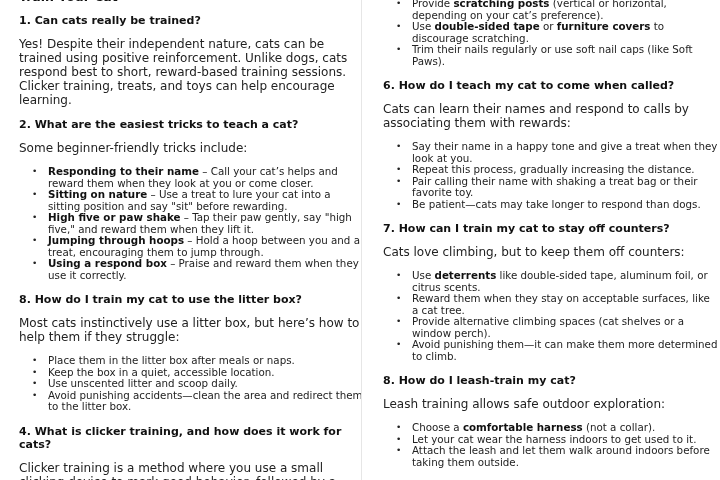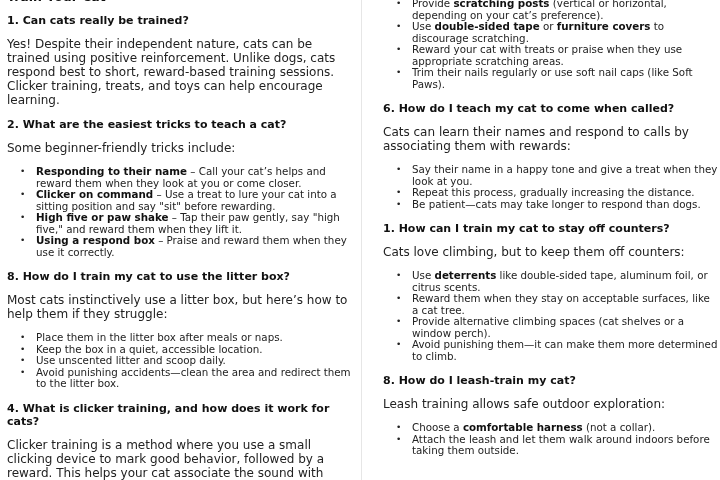--- a/index.html
+++ b/index.html
@@ -2,21 +2,21 @@
 <html><head>
 <meta charset="utf-8">
 <style>
   html, body { margin: 0; padding: 0; }
   body {
     width: 720px; height: 480px; overflow: hidden; background: #ffffff;
     font-family: "DejaVu Sans", "Liberation Sans", sans-serif;
     color: #111; position: relative;
   }
   .col { position: absolute; top: 0; bottom: 0; overflow: hidden; }
-  .col-left { left: 0; width: 361px; }
+  .col-left { left: 12px; width: 361px; }
   .col-right { left: 362px; width: 358px; }
   .divider { position: absolute; left: 361px; top: 0; bottom: 0; width: 1px; background: #e6e6e6; }
   .inner-left { position: absolute; left: 7px; top: -10px; width: 345px; }
   .inner-right { position: absolute; left: 21px; top: -2px; width: 335px; }
   h1 { font-size: 12.5px; font-weight: bold; margin: 0 0 10px 0; line-height: 14px; }
   h2 { font-size: 11px; font-weight: bold; margin: 0 0 10px 0; line-height: 13px; }
   p { font-size: 12px; margin: 0 0 11px 0; line-height: 14px; color: #222; }
   ul { margin: 0 0 12px 0; padding-left: 29px; list-style: none; }
   li { font-size: 10.3px; line-height: 11.5px; color: #222; position: relative; }
   li::before { content: "•"; position: absolute; left: -16px; top: 0; font-size: 9px; }
@@ -29,22 +29,23 @@
   <div class="inner-left">
     <h1>Train Your Cat</h1>
 
     <h2>1. Can cats really be trained?</h2>
     <p>Yes! Despite their independent nature, cats can be trained using positive reinforcement. Unlike dogs, cats respond best to short, reward-based training sessions. Clicker training, treats, and toys can help encourage learning.</p>
 
     <h2>2. What are the easiest tricks to teach a cat?</h2>
     <p>Some beginner-friendly tricks include:</p>
     <ul>
       <li><b>Responding to their name</b><span> – Call your cat’s helps and reward them when they look at you or come closer.</span></li>
-      <li><b>Clicker on command</b><span> – Use a treat to lure your cat into a sitting position and say "sit" before rewarding.</span></li>
+      <li><b>Sitting on nature</b><span> – Use a treat to lure your cat into a sitting position and say "sit" before rewarding.</span></li>
       <li><b>High five or paw shake</b><span> – Tap their paw gently, say "high five," and reward them when they lift it.</span></li>
+      <li><b>Jumping through hoops</b><span> – Hold a hoop between you and a treat, encouraging them to jump through.</span></li>
       <li><b>Using a respond box</b><span> – Praise and reward them when they use it correctly.</span></li>
     </ul>
 
     <h2>8. How do I train my cat to use the litter box?</h2>
     <p>Most cats instinctively use a litter box, but here’s how to help them if they struggle:</p>
     <ul>
       <li>Place them in the litter box after meals or naps.</li>
       <li>Keep the box in a quiet, accessible location.</li>
       <li>Use unscented litter and scoop daily.</li>
       <li>Avoid punishing accidents—clean the area and redirect them to the litter box.</li>
@@ -56,42 +57,43 @@
   </div>
 </div>
 
 <div class="divider"></div>
 
 <div class="col col-right">
   <div class="inner-right">
     <ul>
       <li><span>Provide </span><b>scratching posts</b><span> (vertical or horizontal, depending on your cat’s preference).</span></li>
       <li><span>Use </span><b>double-sided tape</b><span> or </span><b>furniture covers</b><span> to discourage scratching.</span></li>
-      <li><span>Reward your cat with treats or praise when they use appropriate scratching areas.</span></li>
       <li><span>Trim their nails regularly or use soft nail caps (like Soft Paws).</span></li>
     </ul>
 
     <h2>6. How do I teach my cat to come when called?</h2>
     <p>Cats can learn their names and respond to calls by associating them with rewards:</p>
     <ul>
       <li>Say their name in a happy tone and give a treat when they look at you.</li>
       <li>Repeat this process, gradually increasing the distance.</li>
+      <li>Pair calling their name with shaking a treat bag or their favorite toy.</li>
       <li>Be patient—cats may take longer to respond than dogs.</li>
     </ul>
 
-    <h2>1. How can I train my cat to stay off counters?</h2>
+    <h2>7. How can I train my cat to stay off counters?</h2>
     <p>Cats love climbing, but to keep them off counters:</p>
     <ul>
       <li><span>Use </span><b>deterrents</b><span> like double-sided tape, aluminum foil, or citrus scents.</span></li>
       <li><span>Reward them when they stay on acceptable surfaces, like a cat tree.</span></li>
       <li><span>Provide alternative climbing spaces (cat shelves or a window perch).</span></li>
       <li><span>Avoid punishing them—it can make them more determined to climb.</span></li>
     </ul>
 
     <h2>8. How do I leash-train my cat?</h2>
     <p>Leash training allows safe outdoor exploration:</p>
     <ul>
       <li><span>Choose a </span><b>comfortable harness</b><span> (not a collar).</span></li>
+      <li><span>Let your cat wear the harness indoors to get used to it.</span></li>
       <li><span>Attach the leash and let them walk around indoors before taking them outside.</span></li>
 
     </ul>
   </div>
 </div>
 
 </body></html>

